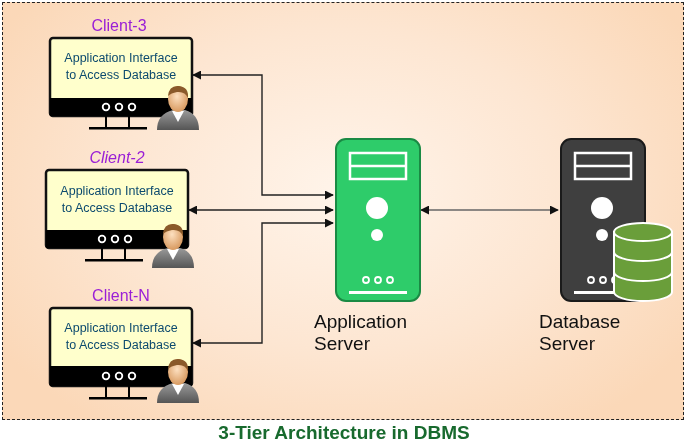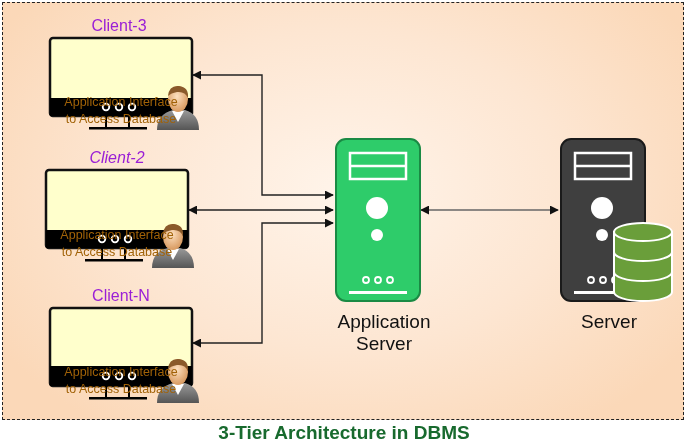--- a/index.html
+++ b/index.html
@@ -3,22 +3,22 @@
   <meta charset="utf-8">
   <style>
     html, body { margin:0; padding:0; }
     body { width:688px; height:442px; background:#ffffff; position:relative; overflow:hidden;
            font-family:"Liberation Sans", sans-serif; }
     .frame { position:absolute; left:2px; top:2px; width:682px; height:418px;
              border:1.5px dashed #222; box-sizing:border-box;
              background: radial-gradient(ellipse 60% 70% at 50% 45%, #fff4ea 0%, #fde6d2 55%, #fbd8b8 100%); }
     svg.diagram { position:absolute; left:0; top:0; }
     .client-label { position:absolute; font-size:16px; color:#9a1fd6; text-align:center; width:120px; }
-    .screen-text { position:absolute; font-size:12.5px; color:#a16207; text-align:center; line-height:17px; width:148px;margin-top:44px; }
-    .server-label { position:absolute; font-size:19px; color:#111; text-align:center; line-height:22px; width:140px; }
+    .screen-text { position:absolute; font-size:12.5px; color:#0c4a6e; text-align:center; line-height:17px; width:148px; }
+    .server-label { position:absolute; font-size:19px; color:#111; text-align:left; line-height:22px; width:140px; }
     .caption { position:absolute; left:0; top:422px; width:688px; text-align:center;
                font-size:19px; font-weight:bold; color:#186a2e; }
   </style>
 </head>
 <body>
 
 <div class="frame"></div>
 
 <svg class="diagram" width="688" height="442" viewBox="0 0 688 442">
   <defs>
@@ -138,16 +138,17 @@
 <div class="screen-text" style="left:47px; top:320px;">
   <div>Application Interface</div>
   <div>to Access Database</div>
 </div>
 
 <div class="server-label" style="left:314px; top:311px;">
   <div>Application</div>
   <div>Server</div>
 </div>
 <div class="server-label" style="left:539px; top:311px;">
+  <div>Database</div>
   <div>Server</div>
 </div>
 
 <div class="caption">3-Tier Architecture in DBMS</div>
 
 </body></html>

